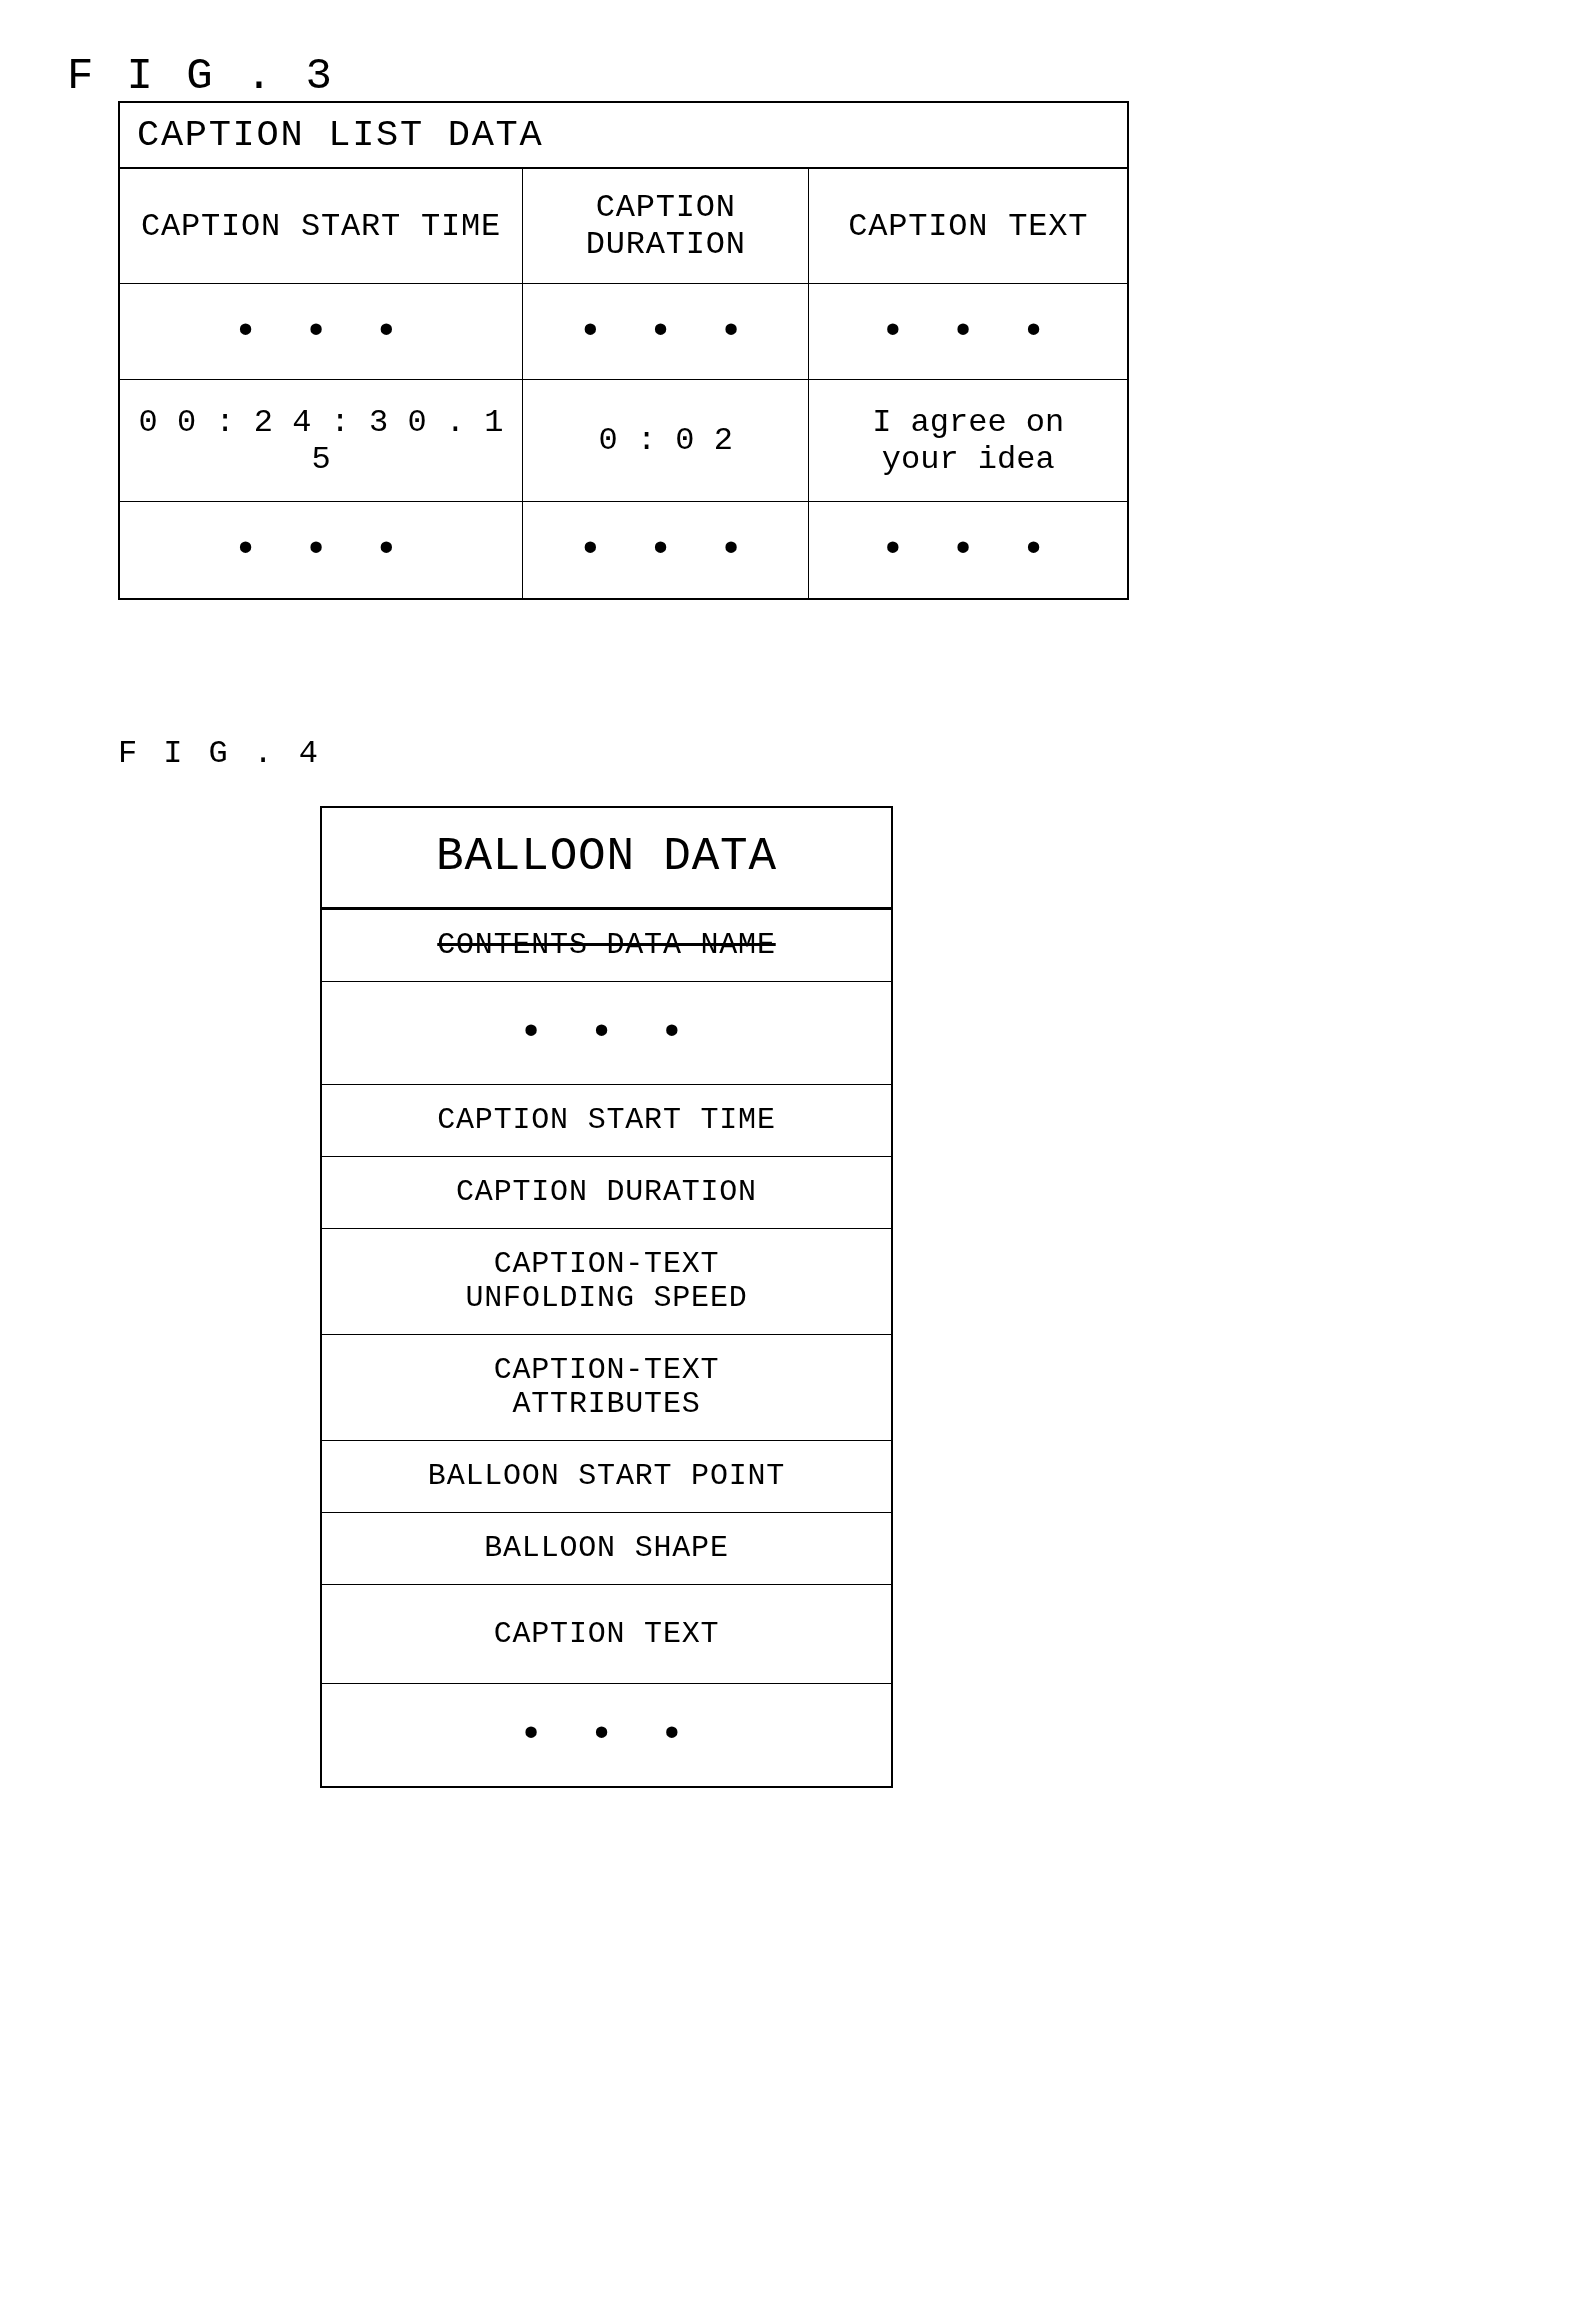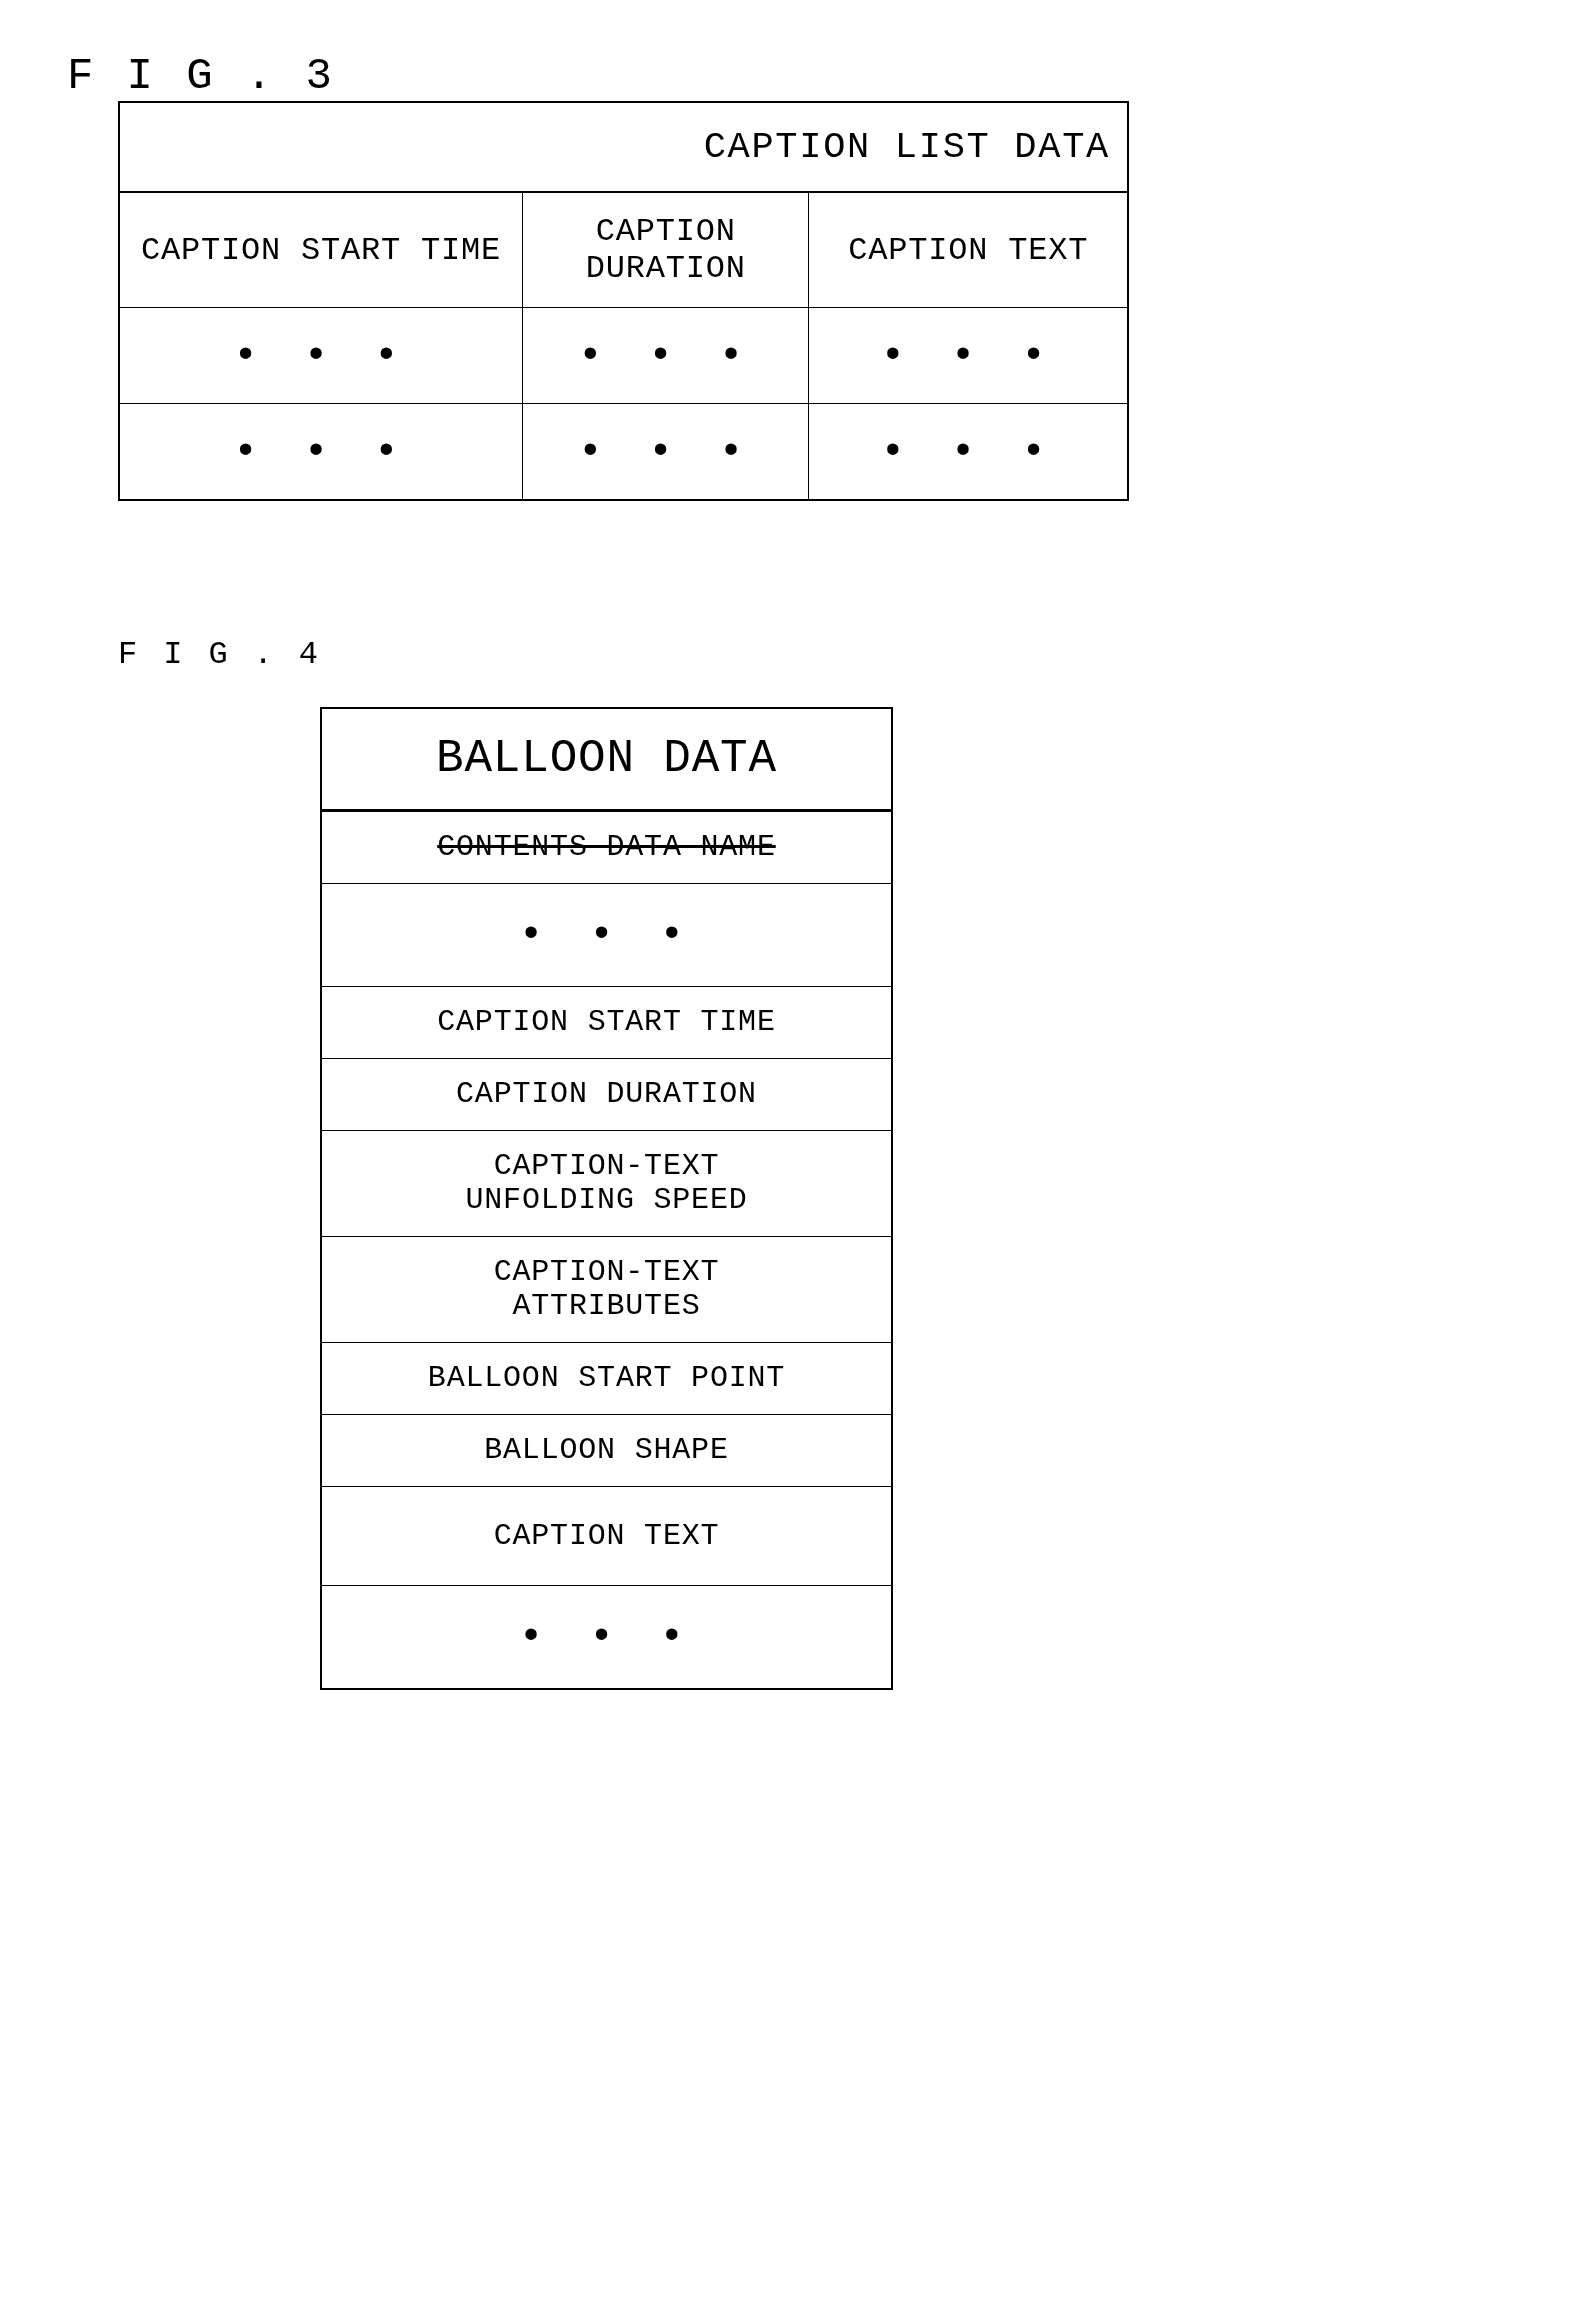--- a/index.html
+++ b/index.html
@@ -29,23 +29,23 @@
     }
 
     .caption-list-table {
       width: 1011px;
       border-collapse: collapse;
       border: 2.5px solid #000;
       margin-left: 51px;
     }
 
     .caption-list-table .header-row td {
-      text-align: right;
+      text-align: left;
       font-size: 37px;
-      padding: 23px 17px;
+      padding: 11px 17px;
       border-bottom: 2.5px solid #000;
       letter-spacing: 1.7px;
     }
 
     .caption-list-table .col-headers td {
       text-align: center;
       font-size: 32px;
       padding: 20px 13.5px;
       border: 1.7px solid #000;
       letter-spacing: 0.8px;
@@ -161,20 +161,25 @@
       <td class="col1">CAPTION START TIME</td>
       <td class="col2">CAPTION DURATION</td>
       <td class="col3">CAPTION TEXT</td>
     </tr>
     <tr class="data-row">
       <td class="col1"><span class="dots">• • •</span></td>
       <td class="col2"><span class="dots">• • •</span></td>
       <td class="col3"><span class="dots">• • •</span></td>
     </tr>
     <tr class="data-row">
+      <td class="col1">0 0 : 2 4 : 3 0 . 1 5</td>
+      <td class="col2">0 : 0 2</td>
+      <td class="col3">I agree on<br>your idea</td>
+    </tr>
+    <tr class="data-row">
       <td class="col1"><span class="dots">• • •</span></td>
       <td class="col2"><span class="dots">• • •</span></td>
       <td class="col3"><span class="dots">• • •</span></td>
     </tr>
   </tbody>
     </table>
 </div>
 
 <div class="fig4-container">
   <div class="fig4-label figure-label">F I G .  4</div>

